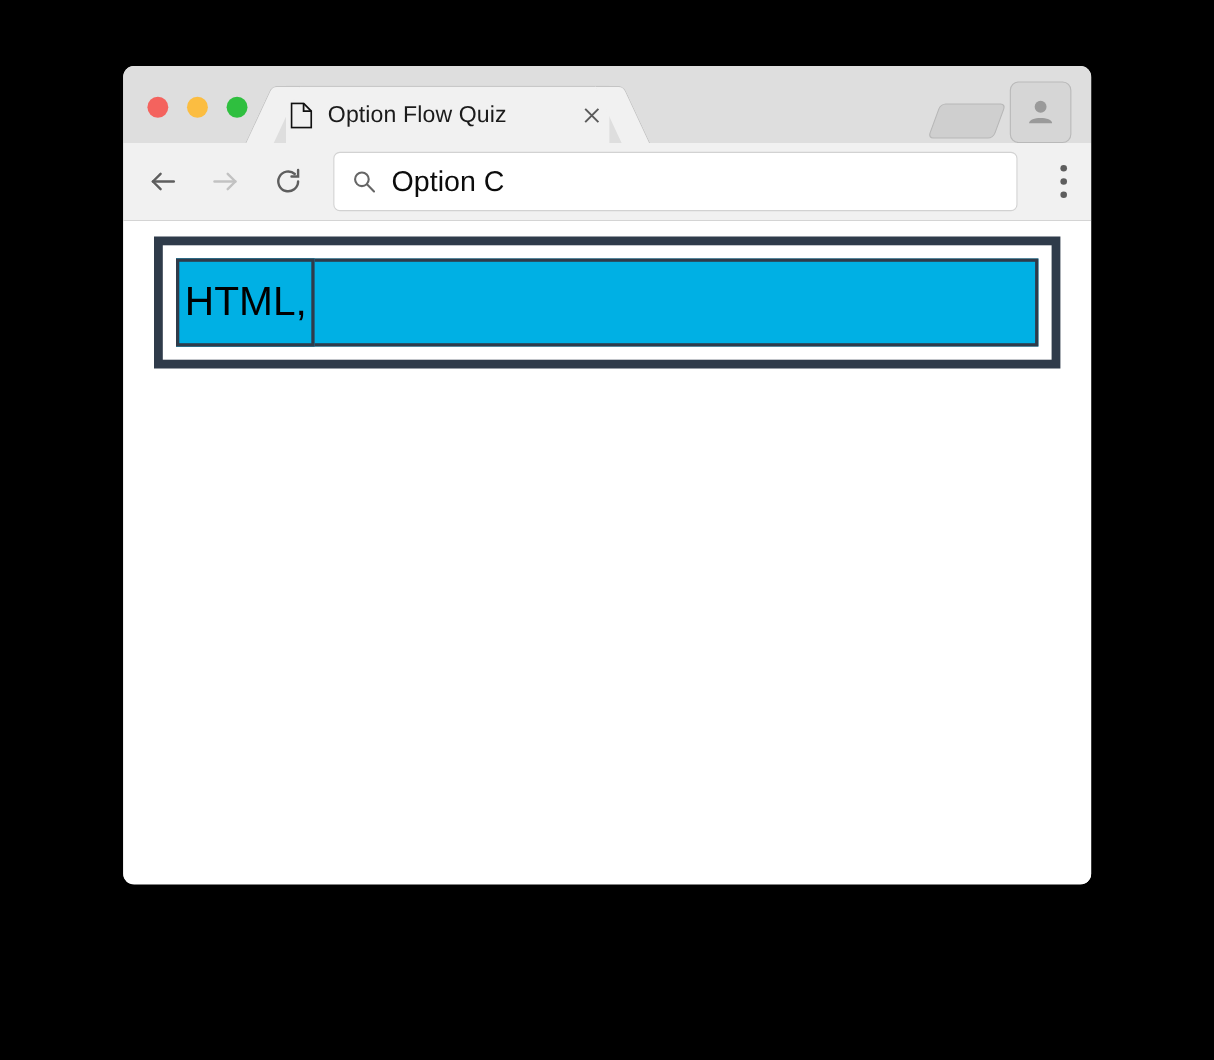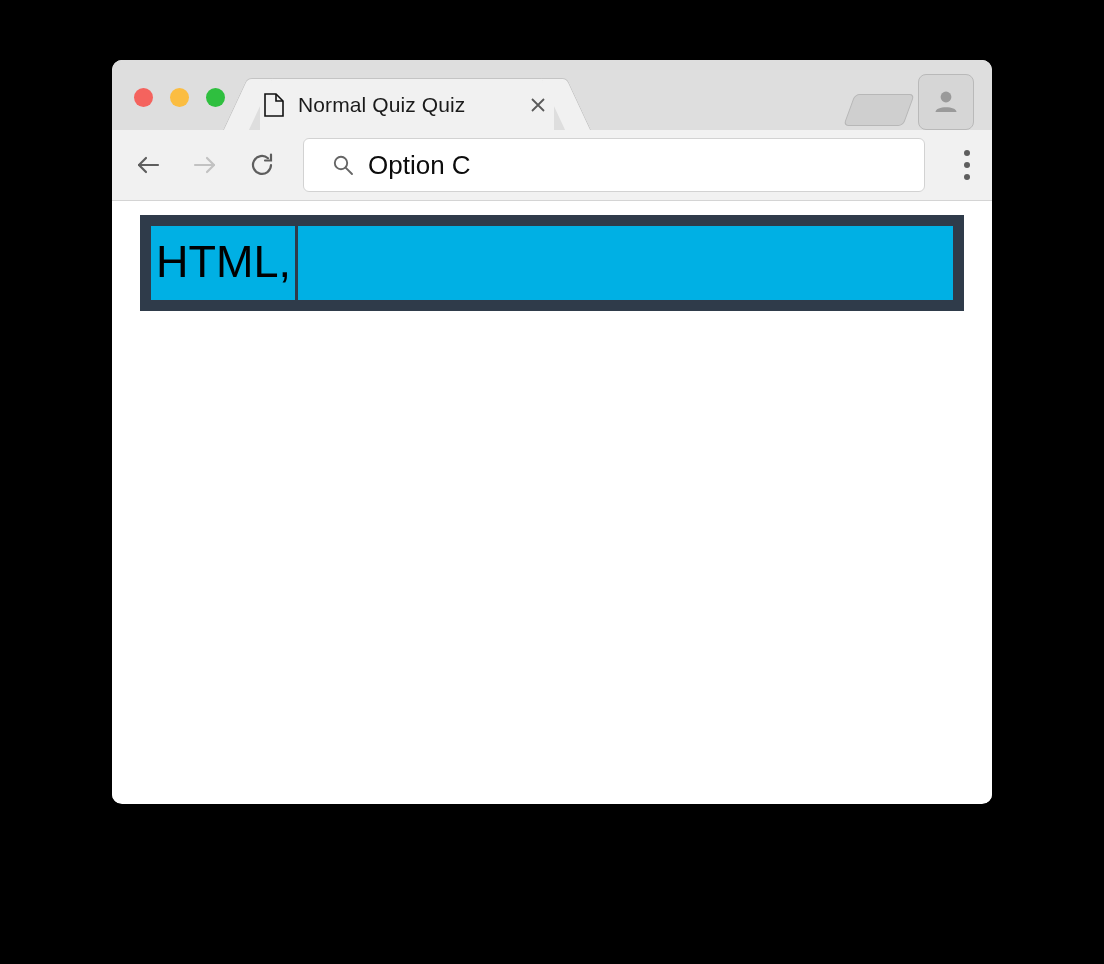--- a/index.html
+++ b/index.html
@@ -167,21 +167,21 @@
   #address-bar {
     margin-left: 26px;
     width: 622px;
     height: 54px;
     background: #ffffff;
     border: 1px solid #d2d2d2;
     border-radius: 6px;
     box-sizing: border-box;
     display: flex;
     align-items: center;
-    padding-left: 28px;
+    padding-left: 16px;
   }
   #search-icon { width: 22px; height: 22px; color: #666; flex: 0 0 auto; }
   #address-text {
     margin-left: 14px;
     font-size: 26px;
     color: #0c0c0c;
     white-space: nowrap;
   }
 
   #menu-button {
@@ -219,26 +219,26 @@
     top: 14px;
     width: 824px;
     border: 8px solid #2f3b4a;
     box-sizing: border-box;
     background: #ffffff;
   }
   .flow-block {
     background: #00b0e4;
     border: 3px solid #2f3b4a;
     box-sizing: border-box;
-    font-size: 45px;
+    font-size: 37px;
     line-height: 72px;
     color: #000000;
     font-family: "Liberation Sans", sans-serif;
     padding: 3px 2px 3px 4px;
-    margin: 0;
+    margin: 12px;
   }
   .flow-block + .flow-block { border-top: none; }
 
   
   .flow-block.has-inline {
     padding: 0;
     border: 3px solid #2f3b4a;
     background: #00b0e4;
     height: 80px;
     display: block;
@@ -283,21 +283,21 @@
     </div>
 
     <div id="active-tab">
       <div id="tab-inner">
         <span id="tab-page-icon">
           <svg viewBox="0 0 20 24" width="20" height="24" fill="none" stroke="#111" stroke-width="1.6">
             <path d="M1 1 H12 L19 8 V23 H1 Z"></path>
             <path d="M12 1 V8 H19"></path>
           </svg>
         </span>
-        <span id="tab-title">Normal Quiz Quiz</span>
+        <span id="tab-title">Option Flow Quiz</span>
         <span id="tab-close-icon">
           <svg viewBox="0 0 20 20" width="20" height="20" fill="none" stroke="#5a5a5a" stroke-width="1.8">
             <path d="M4 4 L16 16 M16 4 L4 16"></path>
           </svg>
         </span>
       </div>
     </div>
 
     <div id="new-tab-button"></div>
 

